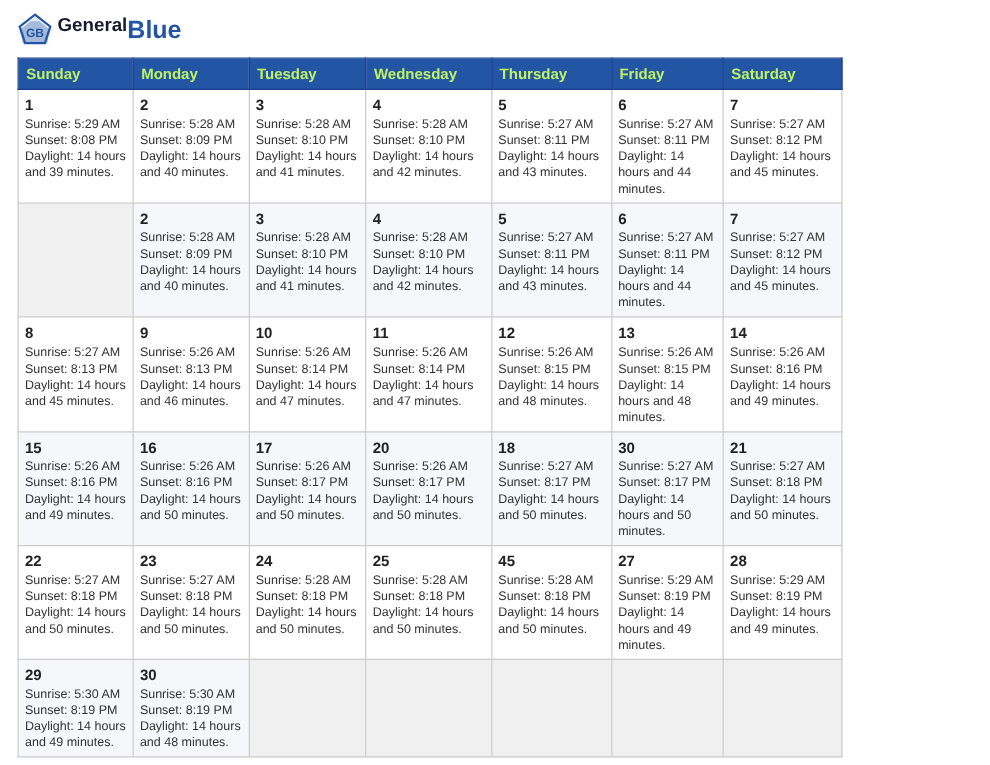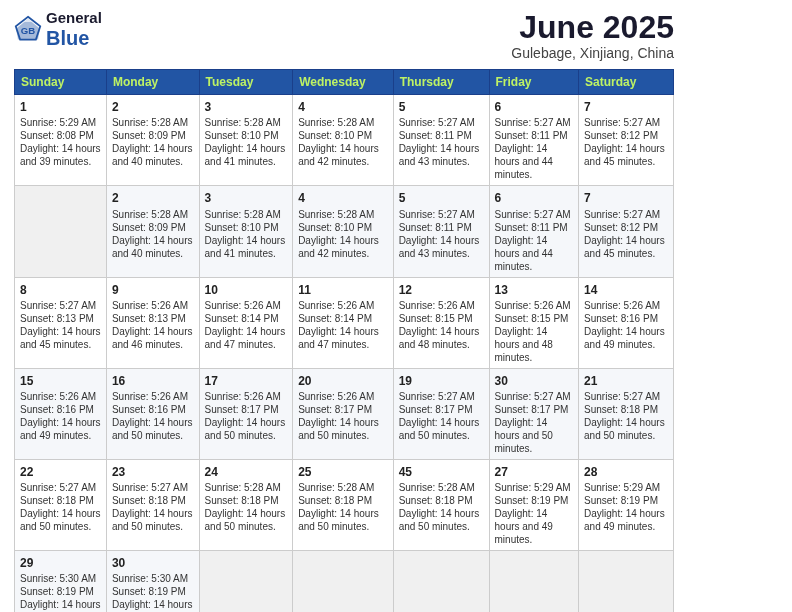--- a/index.html
+++ b/index.html
@@ -20,21 +20,21 @@
       align-items: flex-start;
       margin-bottom: 8px;
     }
     .logo {
       display: flex;
       align-items: center;
       gap: 4px;
     }
     .logo-text {
       display: flex;
-      flex-direction: column;
+      flex-direction: row;
       line-height: 1.1;
     }
     .logo-general {
       font-size: 15px;
       font-weight: bold;
       color: #1a1a2e;
     }
     .logo-blue {
       font-size: 20px;
       font-weight: bold;
@@ -109,24 +109,20 @@
         <polygon points="16,4 28,14 28,28 4,28 4,14" fill="#2255a4" opacity="0.15"></polygon>
         <polygon points="16,2 30,13 25,28 7,28 2,13" fill="none" stroke="#2255a4" stroke-width="2"></polygon>
         <polygon points="20,8 30,16 27,28 5,28 2,16 12,8" fill="#2255a4" opacity="0.3"></polygon>
         <text x="16" y="22" text-anchor="middle" font-size="11" font-weight="bold" fill="#2255a4">GB</text>
       </svg>
       <div class="logo-text">
         <span class="logo-general">General</span>
         <span class="logo-blue">Blue</span>
       </div>
     </div>
-    <div class="title-block">
-      <div class="month-title">June 2025</div>
-      <div class="subtitle">Gulebage, Xinjiang, China</div>
-    </div>
   </div>
 
   <table class="calendar">
     <thead>
       <tr>
         <th>Sunday</th>
         <th>Monday</th>
         <th>Tuesday</th>
         <th>Wednesday</th>
         <th>Thursday</th>
@@ -233,21 +229,21 @@
           </td>
           <td>
             <span class="day-num">17</span>
             <div class="day-info">Sunrise: 5:26 AM<br>Sunset: 8:17 PM<br>Daylight: 14 hours and 50 minutes.</div>
           </td>
           <td>
             <span class="day-num">20</span>
             <div class="day-info">Sunrise: 5:26 AM<br>Sunset: 8:17 PM<br>Daylight: 14 hours and 50 minutes.</div>
           </td>
           <td>
-            <span class="day-num">19</span>
+            <span class="day-num">18</span>
             <div class="day-info">Sunrise: 5:27 AM<br>Sunset: 8:17 PM<br>Daylight: 14 hours and 50 minutes.</div>
           </td>
           <td>
             <span class="day-num">30</span>
             <div class="day-info">Sunrise: 5:27 AM<br>Sunset: 8:17 PM<br>Daylight: 14 hours and 50 minutes.</div>
           </td>
           <td>
             <span class="day-num">21</span>
             <div class="day-info">Sunrise: 5:27 AM<br>Sunset: 8:18 PM<br>Daylight: 14 hours and 50 minutes.</div>
           </td>

